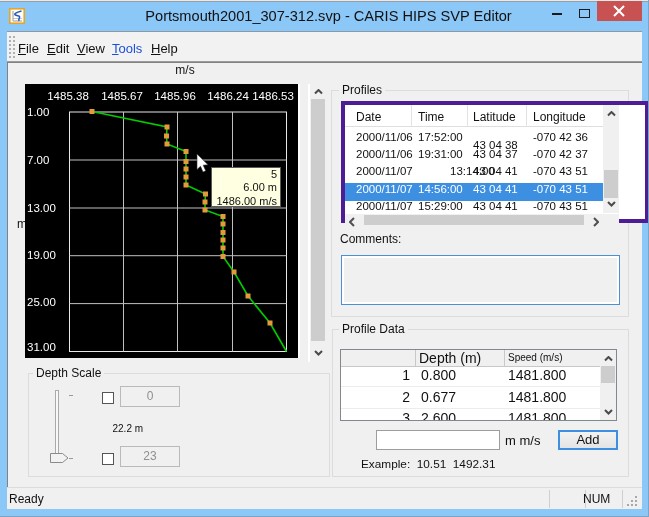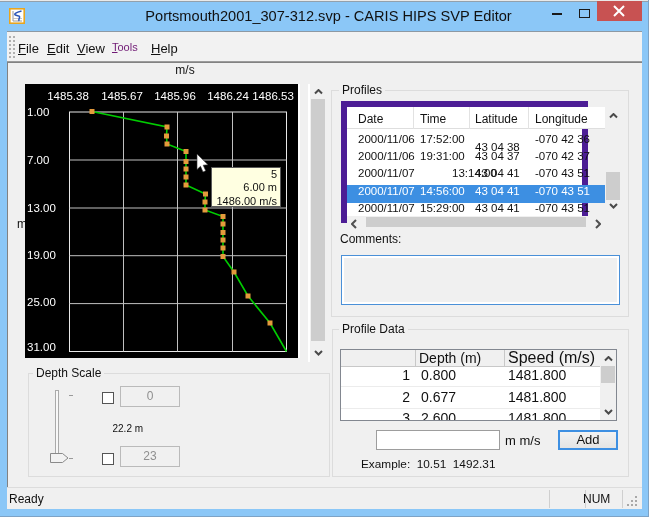--- a/index.html
+++ b/index.html
@@ -33,21 +33,21 @@
   </div>
 
   <div class="abs" style="left:7px;top:31px;width:635px;height:478px;background:#f0f0f0;"></div>
 
   <div class="abs" style="left:7px;top:31px;width:635px;height:31px;background:#f2f2f2;border-top:1px solid #8d99a3;border-bottom:1px solid #9b9b9b;"></div>
   <div class="abs" style="left:9px;top:36px;width:2px;height:22px;border-left:2px dotted #b0b0b0;"></div>
   <div class="abs" style="left:13px;top:36px;width:2px;height:22px;border-left:2px dotted #b0b0b0;"></div>
   <div class="abs" style="left:18px;top:41px;font-size:13px;color:#111;"><u>F</u>ile</div>
   <div class="abs" style="left:47px;top:41px;font-size:13px;color:#111;"><u>E</u>dit</div>
   <div class="abs" style="left:77px;top:41px;font-size:13px;color:#111;"><u>V</u>iew</div>
-  <div class="abs" style="left:112px;top:41px;font-size:11px;color:#701a75;"><u>T</u>ools</div>
+  <div class="abs" style="left:112px;top:41px;font-size:13px;color:#1d4ed8;"><u>T</u>ools</div>
   <div class="abs" style="left:151px;top:41px;font-size:13px;color:#111;"><u>H</u>elp</div>
 
   <div class="abs" style="left:7px;top:62px;width:635px;height:425px;background:#f0f0f0;border-left:1px solid #828282;border-top:1px solid #828282;"></div>
 
   <div class="abs" style="left:165px;top:63px;width:40px;text-align:center;font-size:12px;color:#111;">m/s</div>
 
   <div class="abs" style="left:17px;top:217px;font-size:12px;color:#111;">m</div>
 
   <div class="abs" style="left:25px;top:84px;width:275px;height:274px;background:#000;border-right:2px solid #fff;">
   <svg width="273" height="274" viewBox="0 0 273 274" style="display:block;">
@@ -119,21 +119,21 @@
     <div class="abs" style="left:0.5px;top:15px;width:14px;height:242px;background:#cdcdcd;"></div>
     <svg class="abs" style="left:4px;top:266px;" width="9" height="6">
         <path d="M1 1 L4.5 4.5 L8 1" stroke="#4a4a4a" stroke-width="2" fill="none"></path>
       </svg>
   </div>
 
   <fieldset class="abs" style="left:331px;top:83px;width:298px;height:234px;border:1px solid #dcdcdc;border-radius:0;">
     <legend style="margin-left:7px;padding:0 3px;font-size:12px;color:#111;">Profiles</legend>
   </fieldset>
 
-  <div class="abs" style="left:341px;top:101px;width:247px;height:122px;background:#fff;border:6px solid #4c1d95;">
+  <div class="abs" style="left:341px;top:101px;width:308px;height:122px;background:#fff;border:4px solid #4c1d95;">
 
     <div class="abs" style="left:0;top:0;width:274px;height:22px;background:#fff;border-bottom:1px solid #dedede;"></div>
     <div class="abs" style="left:66px;top:0;width:1px;height:22px;background:#e2e2e2;"></div>
     <div class="abs" style="left:122px;top:0;width:1px;height:22px;background:#e2e2e2;"></div>
     <div class="abs" style="left:181px;top:0;width:1px;height:22px;background:#e2e2e2;"></div>
     <div class="abs" style="left:11px;top:5px;font-size:12px;color:#111;">Date</div>
     <div class="abs" style="left:73px;top:5px;font-size:12px;color:#111;">Time</div>
     <div class="abs" style="left:128px;top:5px;font-size:12px;color:#111;">Latitude</div>
     <div class="abs" style="left:188px;top:5px;font-size:12px;color:#111;">Longitude</div>
 
@@ -188,21 +188,21 @@
 
   <fieldset class="abs" style="left:332px;top:322px;width:297px;height:155px;border:1px solid #dcdcdc;border-radius:0;">
     <legend style="margin-left:6px;padding:0 3px;font-size:12px;color:#111;">Profile Data</legend>
   </fieldset>
 
   <div class="abs" style="left:340px;top:349px;width:277px;height:72px;background:#fff;border:1px solid #828790;overflow:hidden;">
     <div class="abs" style="left:0;top:0;width:275px;height:17px;background:#f0f0f0;border-bottom:1px solid #c8c8c8;"></div>
     <div class="abs" style="left:74px;top:0;width:1px;height:17px;background:#c8c8c8;"></div>
     <div class="abs" style="left:163px;top:0;width:1px;height:17px;background:#c8c8c8;"></div>
     <div class="abs" style="left:78px;top:0;font-size:14px;line-height:16px;color:#111;">Depth (m)</div>
-    <div class="abs" style="left:167px;top:0;font-size:16px;line-height:16px;color:#111;">Speed (m/s)</div>
+    <div class="abs" style="left:167px;top:0;font-size:10px;line-height:16px;color:#111;">Speed (m/s)</div>
     <div class="abs" style="left:0;top:36px;width:259px;height:1px;background:#ececec;"></div>
     <div class="abs" style="left:0;top:58px;width:259px;height:1px;background:#ececec;"></div>
     <div class="abs" style="left:0;top:15px;font-size:14px;color:#111;">
       <div style="position:absolute;left:55px;top:2px;width:14px;text-align:right;">1</div>
         <div style="position:absolute;left:80px;top:2px;">0.800</div>
         <div style="position:absolute;left:167px;top:2px;">1481.800</div>
       <div style="position:absolute;left:55px;top:24px;width:14px;text-align:right;">2</div>
         <div style="position:absolute;left:80px;top:24px;">0.677</div>
         <div style="position:absolute;left:167px;top:24px;">1481.800</div>
       <div style="position:absolute;left:55px;top:45px;width:14px;text-align:right;">3</div>

